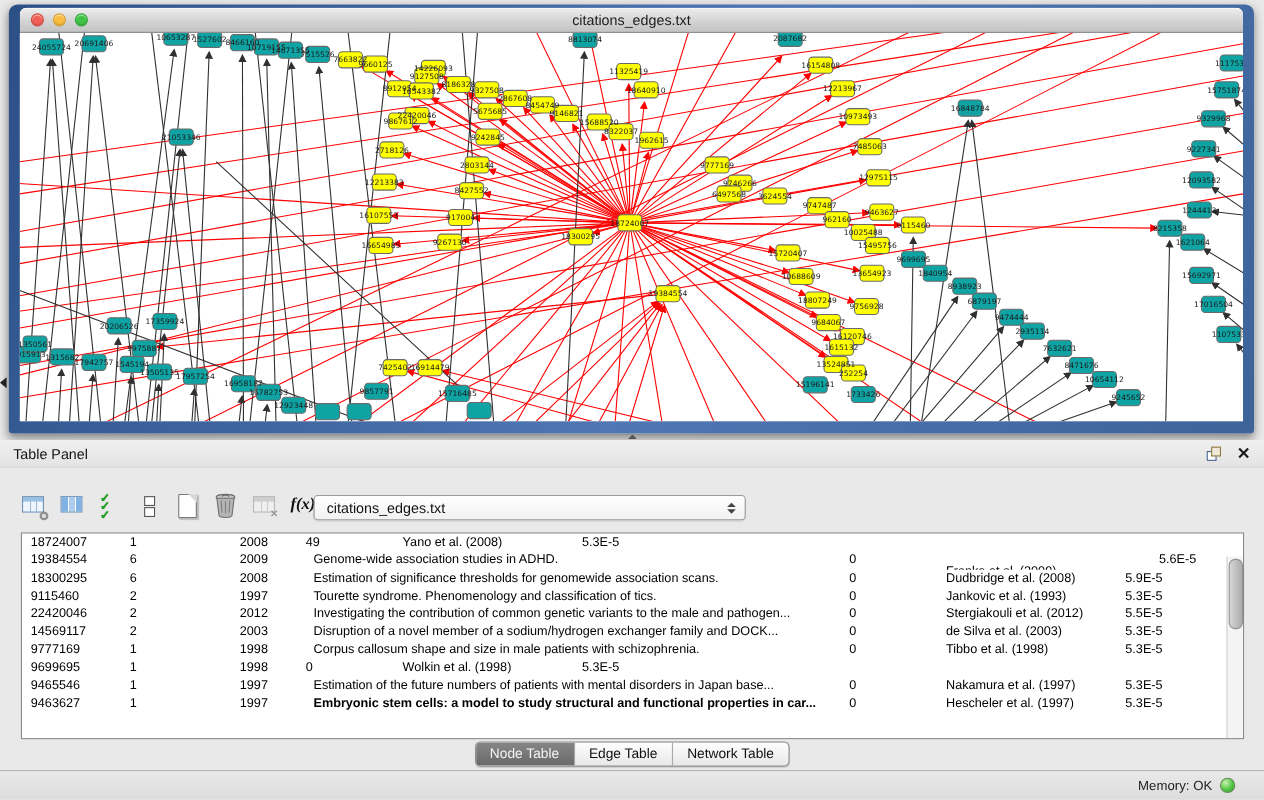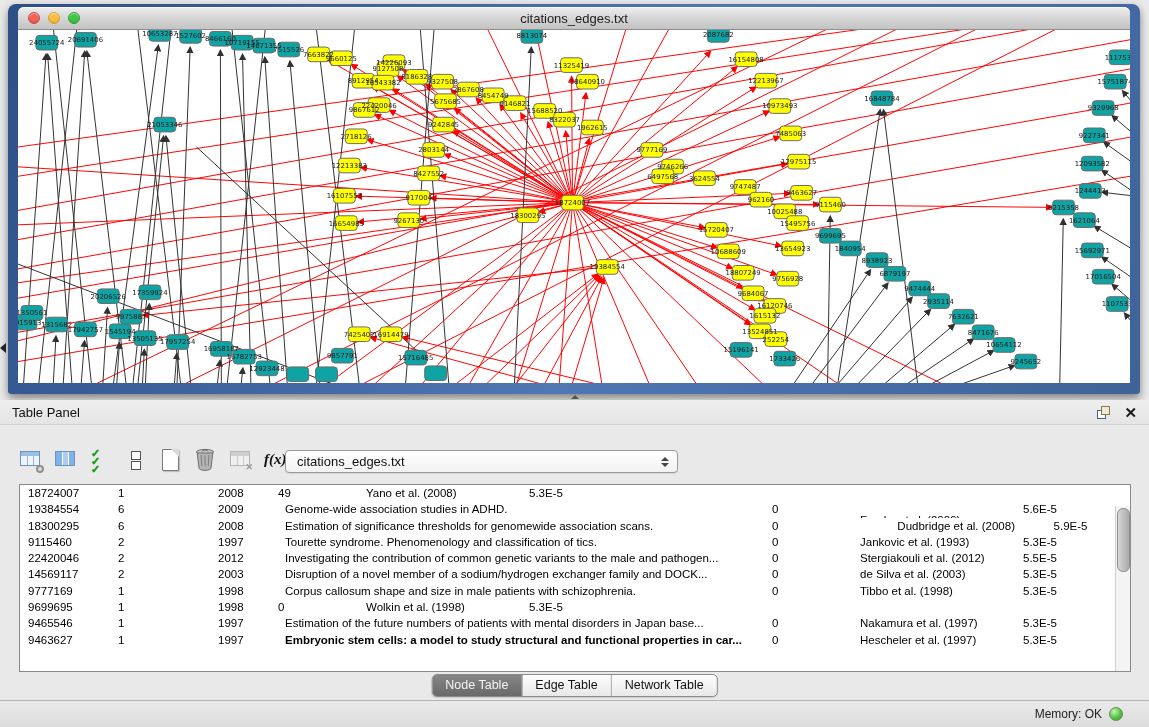--- a/index.html
+++ b/index.html
@@ -562,30 +562,30 @@
           <div class="td" style="width: 170px; padding-left: 15px;">Yano et al. (2008)</div>
           <div class="td" style="width: 103px; padding-left: 8px;">5.3E-5</div>
         </div>
         <div class="tr">
           <div class="td" style="width: 83px; padding-left: 8px;">19384554</div>
           <div class="td" style="width: 100px; padding-left: 15px;">6</div>
           <div class="td" style="width: 67px; padding-left: 15px;">2009</div>
           <div class="td" style="width: 494px; padding-left: 15px;">Genome-wide association studies in ADHD.</div>
           <div class="td" style="width: 81px; padding-left: 8px;">0</div>
           <div class="td" style="width: 170px; padding-left: 15px; margin-top: 11px;">Franke et al. (2009)</div>
-          <div class="td" style="width: 103px; padding-left: 8px;">5.6E-5</div>
+          <div class="td" style="width: 103px; padding-left: 8px; text-align: center;">5.6E-5</div>
         </div>
         <div class="tr">
           <div class="td" style="width: 83px; padding-left: 8px;">18300295</div>
           <div class="td" style="width: 100px; padding-left: 15px;">6</div>
           <div class="td" style="width: 67px; padding-left: 15px;">2008</div>
           <div class="td" style="width: 494px; padding-left: 15px;">Estimation of significance thresholds for genomewide association scans.</div>
           <div class="td" style="width: 81px; padding-left: 8px;">0</div>
-          <div class="td" style="width: 170px; padding-left: 15px; text-align: right;">Dudbridge et al. (2008)</div>
-          <div class="td" style="width: 103px; padding-left: 8px; text-align: center;">5.9E-5</div>
+          <div class="td" style="width: 170px; padding-left: 15px;">Dudbridge et al. (2008)</div>
+          <div class="td" style="width: 103px; padding-left: 8px;">5.9E-5</div>
         </div>
         <div class="tr">
           <div class="td" style="width: 83px; padding-left: 8px;">9115460</div>
           <div class="td" style="width: 100px; padding-left: 15px;">2</div>
           <div class="td" style="width: 67px; padding-left: 15px;">1997</div>
           <div class="td" style="width: 494px; padding-left: 15px;">Tourette syndrome. Phenomenology and classification of tics.</div>
           <div class="td" style="width: 81px; padding-left: 8px;">0</div>
           <div class="td" style="width: 170px; padding-left: 15px;">Jankovic et al. (1993)</div>
           <div class="td" style="width: 103px; padding-left: 8px;">5.3E-5</div>
         </div>

